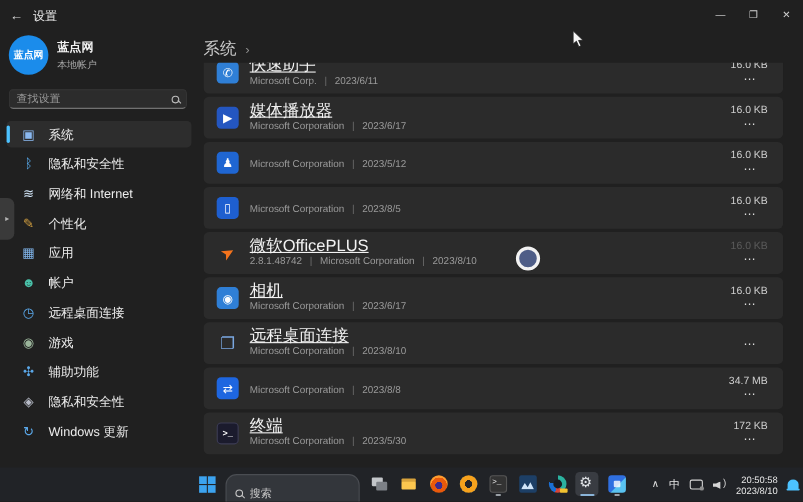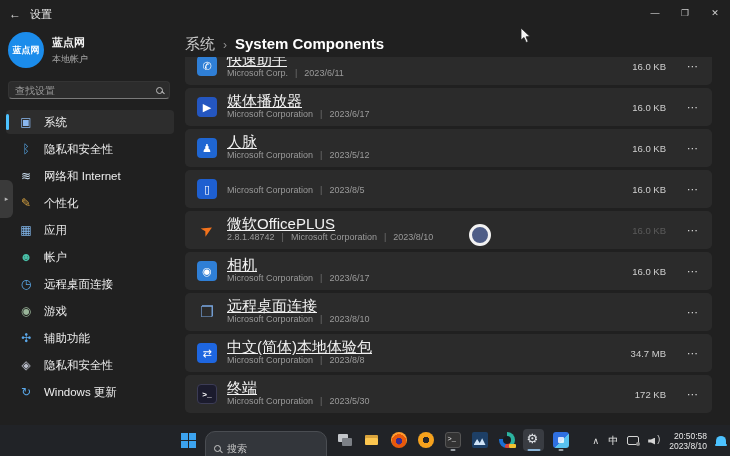--- a/index.html
+++ b/index.html
@@ -54,21 +54,21 @@
   .row-glyph { width:20px; height:20px; margin-left:12px; border-radius:4px; display:flex; align-items:center; justify-content:center;
     font-size:11px; color:#fff; flex:0 0 auto; }
   .row-glyph[data-icon="officeplus-icon"] { font-size:15px; transform:rotate(-30deg); }
   .row-glyph[data-icon="remote-desktop-icon"] { font-size:15px; }
   .row-glyph[data-icon="terminal-icon"] { font-family:"Liberation Mono","DejaVu Sans Mono",monospace; font-size:8px; font-weight:bold;
     border:1px solid #3c3c55; }
   .row-text { margin-left:10px; display:flex; flex-direction:column; justify-content:center; min-width:0; }
   .row-name { font-size:15px; color:#f2f2f2; line-height:13px;text-decoration:underline; }
   .row-meta { margin-top:2px; font-size:9px; color:#9a9a9a; line-height:11px; display:flex; }
   .row-meta span:not(:empty) ~ span:not(:empty)::before { content:"|"; margin:0 7px; color:#6f6f6f; }
-  .row-right { margin-left:auto; display:flex; align-items:center; }
+  .row-right { margin-left:auto; display:flex; align-items:center;flex-direction:column; }
   .row-size { font-size:9.5px; color:#cfcfcf; margin-right:14px; min-width:40px; text-align:right; }
   .row-more { width:26px; text-align:center; font-size:11px; color:#dcdcdc; letter-spacing:1px; margin-right:6px; }
 
   
   .busy-circle { position:absolute; left:469px; top:224px; width:22px; height:22px; border-radius:50%;
     background:#4e5d87; border:3px solid #f2f2f2; z-index:9; }
   .cursor { position:absolute; left:520px; top:27px; z-index:10; }
 
   
   .taskbar { position:absolute; left:0; top:425px; width:730px; height:31px; background:#212327; }
@@ -211,21 +211,20 @@
   </div>
 
   <div class="flyout-handle">
       <span>▸</span>
     </div>
 
   <div class="main">
     <div class="breadcrumb">
       <span class="crumb-root">系统</span>
       <span class="crumb-sep">›</span>
-      <span class="crumb-current">System Components</span>
     </div>
     <div class="list-viewport">
       <div class="list-inner">
 
           <div class="row">
             <span class="row-glyph" style="background:#2f7fd6" data-icon="quick-assist-icon">✆</span>
             <div class="row-text">
               <div class="row-name">快速助手</div>
               <div class="row-meta">
                 <span></span>
@@ -251,21 +250,20 @@
             </div>
             <div class="row-right">
               <span class="row-size">16.0 KB</span>
               <span class="row-more">⋯</span>
             </div>
           </div>
 
           <div class="row">
             <span class="row-glyph" style="background:#1f66d2" data-icon="people-icon">♟</span>
             <div class="row-text">
-              <div class="row-name">人脉</div>
               <div class="row-meta">
                 <span></span>
                 <span>Microsoft Corporation</span>
                 <span>2023/5/12</span>
               </div>
             </div>
             <div class="row-right">
               <span class="row-size">16.0 KB</span>
               <span class="row-more">⋯</span>
             </div>
@@ -330,21 +328,20 @@
             </div>
             <div class="row-right">
               <span class="row-size"></span>
               <span class="row-more">⋯</span>
             </div>
           </div>
 
           <div class="row">
             <span class="row-glyph" style="background:#1e66e0" data-icon="language-pack-icon">⇄</span>
             <div class="row-text">
-              <div class="row-name">中文(简体)本地体验包</div>
               <div class="row-meta">
                 <span></span>
                 <span>Microsoft Corporation</span>
                 <span>2023/8/8</span>
               </div>
             </div>
             <div class="row-right">
               <span class="row-size">34.7 MB</span>
               <span class="row-more">⋯</span>
             </div>

